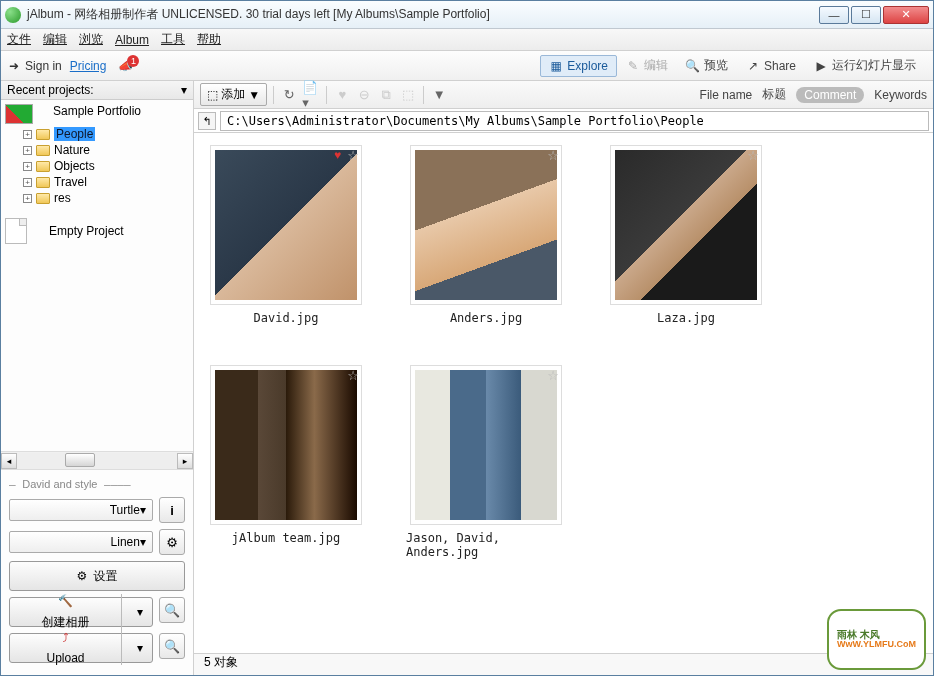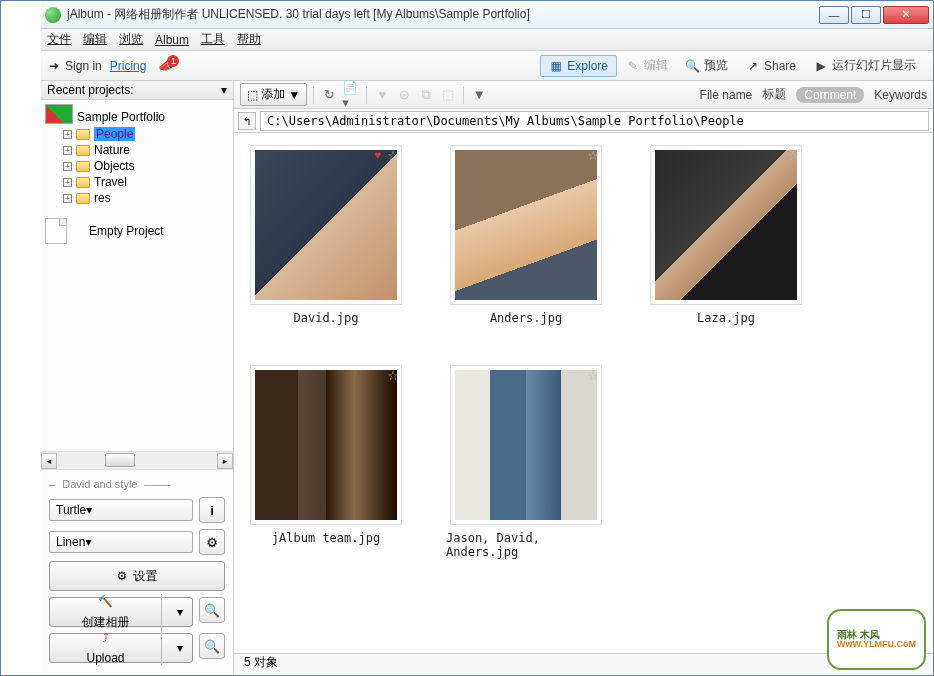--- a/index.html
+++ b/index.html
@@ -1,17 +1,17 @@
 <!DOCTYPE html>
 <html><head>
 <meta charset="utf-8">
 <style>
 * { box-sizing: border-box; margin: 0; padding: 0; font-family: "Microsoft YaHei", SimSun, Arial, sans-serif; }
 body { background: #f0f0f0; width: 934px; height: 676px; overflow: hidden; font-size: 12px; }
-.window { width: 934px; height: 676px; background: #fff; border: 1px solid #5a7fa0; display: flex; flex-direction: column; padding-left: 40px; }
+.window { width: 934px; height: 676px; background: #fff; border: 1px solid #5a7fa0; display: flex; flex-direction: column; }
 .titlebar { background: linear-gradient(#fafdff,#e6f0f7); height: 28px; display: flex; align-items: center; padding: 0 4px; border-bottom: 1px solid #c0c8d0; }
 .titlebar .icon { width: 16px; height: 16px; border-radius: 50%; background: radial-gradient(circle at 30% 30%,#8be08b,#2a9a2a); margin-right: 6px; }
 .titlebar .title { flex: 1; color: #333; font-size: 12px; }
 .win-btns { display: flex; gap: 2px; }
 .win-btn { width: 30px; height: 18px; border: 1px solid #5a7a9a; background: linear-gradient(#f5faff,#d5e5f2); border-radius: 2px; display: flex; align-items: center; justify-content: center; font-size: 11px; color: #333; }
 .win-btn.close { background: linear-gradient(#f28d8d,#d44); color: #fff; width: 46px; border-color: #a33; }
 .menubar { height: 22px; background: linear-gradient(#f8f8f8,#ececec); display: flex; align-items: center; padding: 0 6px; border-bottom: 1px solid #d0d0d0; font-family: SimSun, monospace; }
 .menubar span { margin-right: 12px; color: #222; cursor: default; text-decoration: underline; }
 .topbar { height: 30px; background: linear-gradient(#fdfdfd,#f0f0f0); border-bottom: 1px solid #d0d0d0; display: flex; align-items: center; padding: 0 8px; }
 .signin { display: flex; align-items: center; gap: 6px; font-family: monospace; color: #333; }
@@ -20,37 +20,37 @@
 .bell .badge { position: absolute; top: -4px; right: -6px; background: #d33; color: #fff; border-radius: 50%; width: 12px; height: 12px; font-size: 9px; display: flex; align-items: center; justify-content: center; }
 .spacer { flex: 1; }
 .topbtn { display: flex; align-items: center; gap: 4px; padding: 3px 8px; border: 1px solid transparent; border-radius: 2px; color: #444; font-family: monospace; }
 .topbtn.active { background: #e0ecf8; border-color: #9ab8d8; color: #1a5a9a; }
 .topbtn .ico { width: 14px; height: 14px; display: inline-flex; align-items: center; justify-content: center; }
 .topbtn.disabled { color: #aaa; }
 .body { flex: 1; display: flex; min-height: 0; }
 .sidebar { width: 193px; border-right: 1px solid #d0d0d0; display: flex; flex-direction: column; background: #fdfdfd; }
 .recent-hdr { background: linear-gradient(#f5f5f5,#e8e8e8); border-bottom: 1px solid #ccc; padding: 2px 6px; font-family: monospace; display:flex; justify-content:space-between; align-items:center;}
 .tree { flex: 1; overflow: auto; padding: 2px; font-family: monospace; }
-.tree-root { display: flex; align-items: flex-end; gap: 4px; padding: 2px; }
+.tree-root { display: flex; align-items: flex-start; gap: 20px; padding: 2px; }
 .tree-root .thumb { width: 28px; height: 20px; background: linear-gradient(45deg,#d33 40%,#2a3 40%); border: 1px solid #aaa; }
 .tree-item { display: flex; align-items: center; gap: 4px; padding: 1px 2px 1px 20px; }
 .tree-item .expand { width: 9px; height: 9px; border: 1px solid #888; font-size: 8px; line-height: 7px; text-align: center; color: #555; background: #fff; }
 .tree-item .folder { width: 14px; height: 11px; background: linear-gradient(#ffe9a8,#f0c758); border: 1px solid #c9a030; border-radius: 1px; }
-.tree-item.selected .label { background: #3399ff; color: #4c1d95; padding: 0 2px;}
+.tree-item.selected .label { background: #3399ff; color: #0f172a; padding: 0 2px;}
 .empty-proj { display: flex; align-items: center; gap: 22px; padding: 4px 2px; margin-top: 8px;}
 .empty-proj .doc { width: 22px; height: 26px; background: #fff; border: 1px solid #bbb; position: relative; }
 .empty-proj .doc::after { content:''; position:absolute; top:0; right:0; width:6px; height:6px; background:#eee; border-left:1px solid #bbb; border-bottom:1px solid #bbb;}
 .hscroll { height: 18px; background: #f0f0f0; border-top: 1px solid #ddd; display: flex; align-items: center; }
 .hscroll .ar { width: 16px; height: 16px; background: linear-gradient(#fff,#ddd); border: 1px solid #bbb; text-align: center; font-size: 9px; line-height: 14px;}
 .hscroll .track { flex:1; height: 16px; background: #eee; position: relative;}
 .hscroll .thumb { position: absolute; left: 30%; width: 30px; height: 14px; top:0; background: linear-gradient(#fff,#d5d5d5); border: 1px solid #aaa; border-radius: 2px;}
 .skin-sec { border-top: 1px solid #ddd; padding: 6px 8px; }
 .skin-hdr { color: #888; font-family: monospace; font-size: 11px; margin: 2px 0 6px; }
 .skin-row { display: flex; gap: 6px; margin-bottom: 6px; align-items: center;}
-.combo { flex:1; height: 22px; background: linear-gradient(#fff,#eee); border: 1px solid #aaa; border-radius: 2px; display: flex; align-items: center; padding: 0 6px; font-family: monospace; justify-content: flex-start;}
+.combo { flex:1; height: 22px; background: linear-gradient(#fff,#eee); border: 1px solid #aaa; border-radius: 2px; display: flex; align-items: center; padding: 0 6px; font-family: monospace; justify-content: flex-end;}
 .smbtn { width: 26px; height: 26px; background: linear-gradient(#fff,#e8e8e8); border: 1px solid #aaa; border-radius: 3px; display:flex; align-items:center; justify-content:center; font-size: 13px;}
 .bigbtn { height: 30px; background: linear-gradient(#fdfdfd,#e5e5e5); border: 1px solid #999; border-radius: 3px; display: flex; align-items: center; justify-content: center; gap: 6px; font-family: SimSun, monospace; margin-bottom: 6px;}
 .bigbtn.split { display: flex;}
 .bigbtn.split .main { flex:1; display:flex; align-items:center; justify-content:center; gap:6px; border-right:1px solid #bbb;}
 .bigbtn.split .drop { width: 24px; display:flex; align-items:center; justify-content:center;}
 .btnrow { display: flex; gap: 6px; }
 .btnrow .bigbtn { flex: 1; }
 .main { flex: 1; display: flex; flex-direction: column; min-width: 0;}
 .toolbar2 { height: 28px; background: linear-gradient(#fafafa,#eee); border-bottom: 1px solid #d0d0d0; display: flex; align-items: center; padding: 0 6px; gap: 4px;}
 .addbtn { display: flex; align-items: center; gap: 3px; padding: 2px 6px; border: 1px solid #aaa; background: linear-gradient(#fff,#e8e8e8); border-radius: 2px; font-family: SimSun,monospace;}

